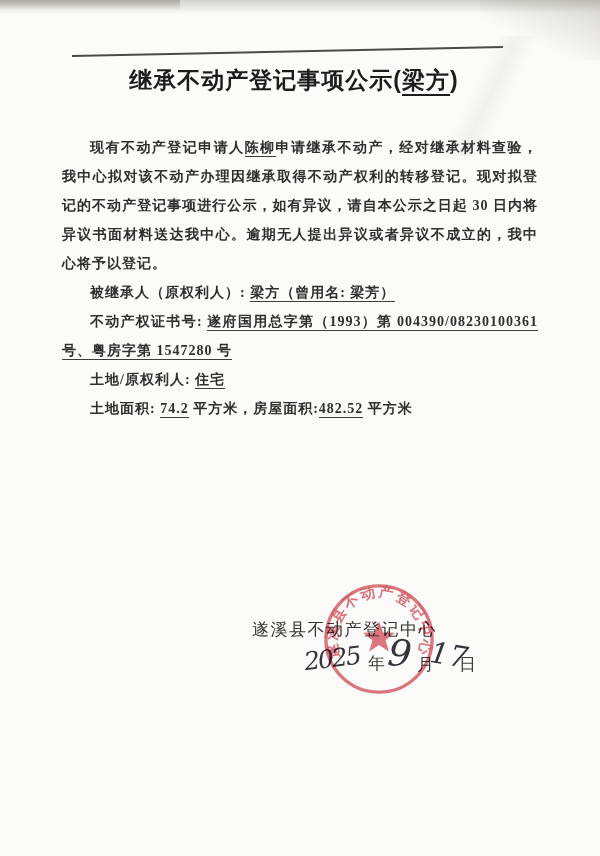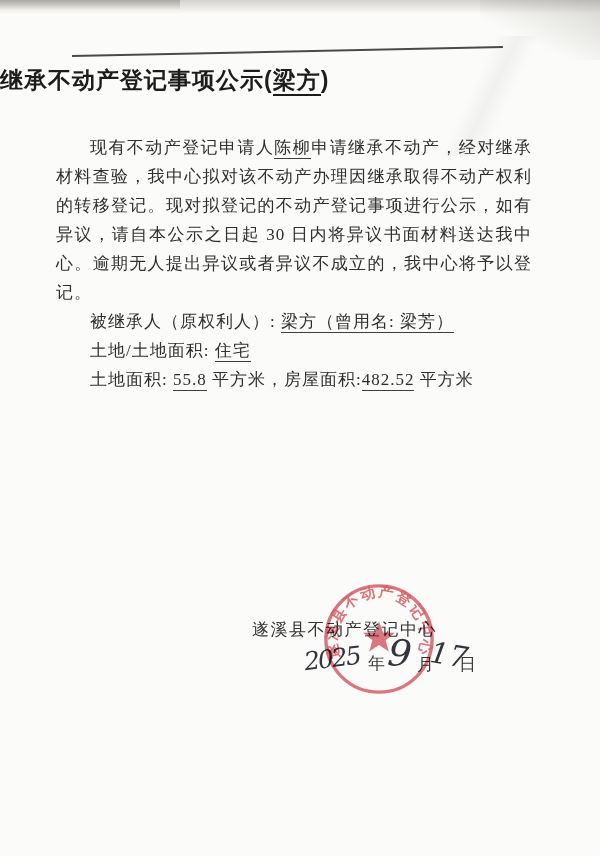--- a/index.html
+++ b/index.html
@@ -15,26 +15,26 @@
   .shade-top-left{position:absolute;top:0;left:0;width:180px;height:10px;
     background:linear-gradient(180deg,rgba(120,118,112,.45),rgba(120,118,112,0));}
   .shade-corner-right{position:absolute;top:0;right:0;width:120px;height:60px;
     background:linear-gradient(205deg,rgba(130,128,122,.30),rgba(130,128,122,0) 65%);}
   .crease{position:absolute;top:36px;right:0;width:220px;height:120px;
     background:linear-gradient(115deg,rgba(0,0,0,0) 42%,rgba(0,0,0,.045) 50%,rgba(0,0,0,0) 58%);}
 
   .rule{position:absolute;left:72px;top:55px;width:431px;height:2px;background:#4a4a4a;
     transform:rotate(-1.2deg);transform-origin:left center;}
 
-  .title{position:absolute;left:0;right:12px;top:64px;margin:0;
+  .title{position:absolute;left:0;right:12px;top:64px;margin:0;text-align:center;
     font-family:"Liberation Sans","DejaVu Sans",sans-serif;
     font-size:23px;font-weight:700;letter-spacing:1px;color:#1c1c1c;line-height:32px;}
 
-  .body{position:absolute;left:56px;top:133px;width:476px;
-    font-size:17px;line-height:29px;letter-spacing:1px;text-align:justify;}
+  .body{position:absolute;left:62px;top:133px;width:476px;
+    font-size:14px;line-height:29px;letter-spacing:1px;text-align:justify;font-weight:bold;}
   .body p{margin:0;text-indent:2em;}
 
   .u{border-bottom:1.4px solid #3c3c3c;padding-bottom:1px;}
   .title .u{border-bottom:2px solid #1c1c1c;}
 
   .sign-area{position:absolute;left:0;top:600px;width:543px;height:220px;}
   .org{position:absolute;left:252px;top:18px;font-size:17px;letter-spacing:1.5px;color:#333;}
 
   .printed-date{position:absolute;font-size:17px;color:#3a3a3a;}
   .d-year-suffix{left:368px;top:52px;}
@@ -62,24 +62,25 @@
   <div class="rule"></div>
 
   <h1 class="title"><span>继承不动产登记事项公示(</span><span class="u">梁方</span><span>)</span></h1>
 
   <div class="body">
     <p><span>现有不动产登记申请人</span><span class="u">陈柳</span><span>申请继承不动产，经对继承材料查验，我中心拟对该不动产办理因继承取得不动产权利的转移登记。现对拟登记的不动产登记事项进行公示，如有异议，请自本公示之日起 30 日内将异议书面材料送达我中心。逾期无人提出异议或者异议不成立的，我中心将予以登记。</span></p>
 
     <p><span>被继承人（原权利人）: </span><span class="u">梁方（曾用名: 梁芳）</span></p>
 
 
+    <p><span>不动产权证书号: </span><span class="u">遂府国用总字第（1993）第 </span><span class="u" style="white-space:nowrap">004390/08230100361</span><span class="u"> 号、粤房字第 1547280 号</span></p>
 
-    <p><span>土地/土地面积: </span><span class="u">住宅</span></p>
+    <p><span>土地/原权利人: </span><span class="u">住宅</span></p>
 
-    <p><span>土地面积: </span><span class="u">55.8</span><span> 平方米，</span><span>房屋面积:</span><span class="u">482.52</span><span> 平方米</span></p>
+    <p><span>土地面积: </span><span class="u">74.2</span><span> 平方米，</span><span>房屋面积:</span><span class="u">482.52</span><span> 平方米</span></p>
 
 
   </div>
 
   <div class="sign-area">
     <div class="org">遂溪县不动产登记中心</div>
 
     <span class="hw hw-year">2025</span>
     <span class="printed-date d-year-suffix">年</span>
     <span class="hw hw-month">9</span>

